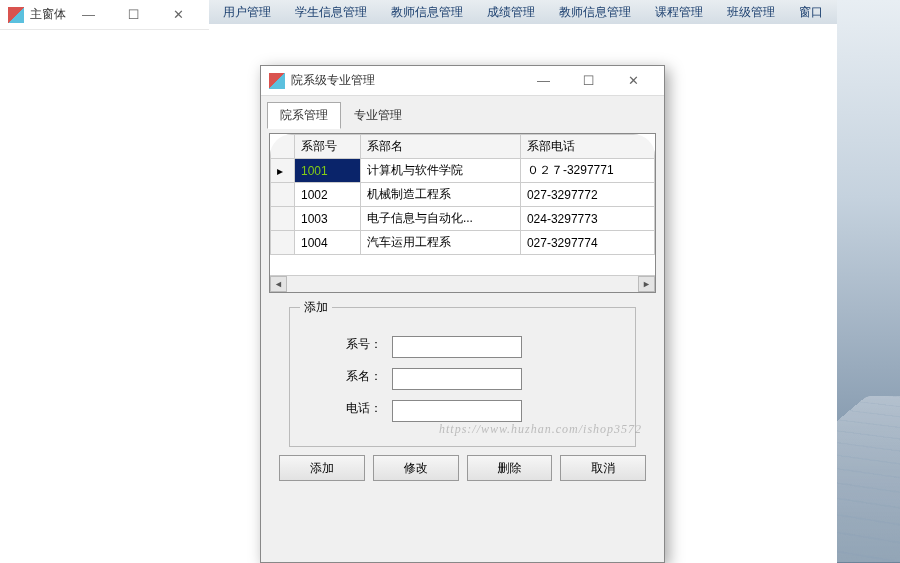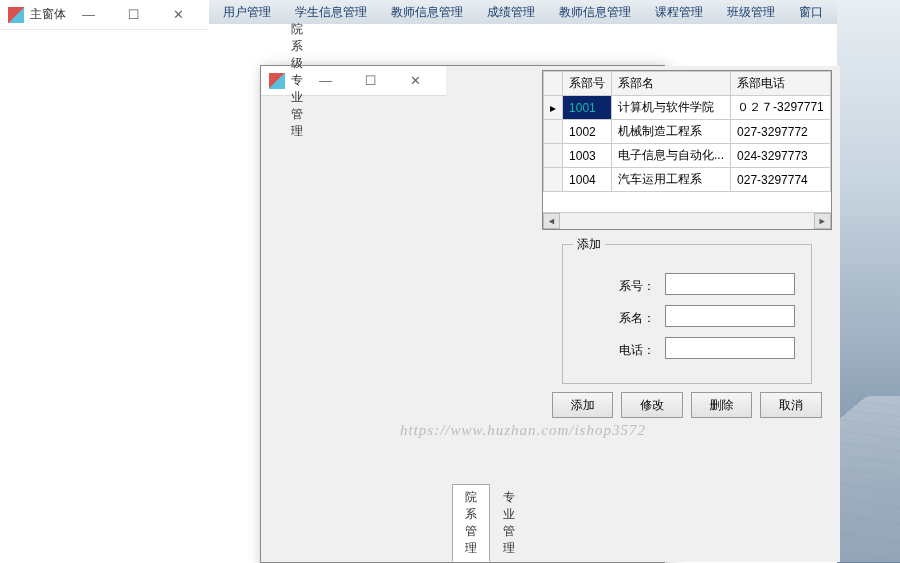--- a/index.html
+++ b/index.html
@@ -18,54 +18,54 @@
 .menu-item { padding: 3px 10px; color: #1a3e6e; }
 
 
 .content-bg { flex: 1; position: relative; background: linear-gradient(180deg, #e8eef3 0%, #c5d2de 35%, #a8b8c8 55%, #8a9eb2 75%, #6d8399 100%); overflow: hidden; }
 .bg-text { position: absolute; font-size: 60px; color: rgba(100,120,140,0.6); font-family: "KaiTi", serif; letter-spacing: 8px; }
 .bg-t1 { top: 145px; left: 145px; }
 .bg-t2 { top: 145px; right: 80px; font-weight: bold; }
 .kbd-shape { position: absolute; bottom: -40px; left: -50px; width: 1000px; height: 280px; background: repeating-linear-gradient(12deg, rgba(255,255,255,0.15) 0 18px, rgba(180,195,210,0.3) 18px 20px), linear-gradient(180deg, rgba(200,210,220,0.4), rgba(140,160,180,0.6)); transform: perspective(600px) rotateX(55deg); border-radius: 8px; }
 
 
-.dialog { position: absolute; left: 260px; top: 65px; width: 405px; height: 498px; background: #f0f0f0; box-shadow: 4px 4px 14px rgba(0,0,0,0.35); display: flex; flex-direction: row; border: 1px solid #888; }
+.dialog { position: absolute; left: 260px; top: 65px; width: 405px; height: 498px; background: #f0f0f0; box-shadow: 4px 4px 14px rgba(0,0,0,0.35); display: flex; flex-direction: column; border: 1px solid #888; }
 .dialog .titlebar { background: #fff; border-bottom: 1px solid #ddd; }
 
 
 .tab-strip { display: flex; padding: 6px 6px 0 6px; background: #f0f0f0; align-items: flex-end; }
 .tab { padding: 4px 12px; background: #f0f0f0; border: 1px solid transparent; color: #333; }
 .tab.active { background: #fff; border: 1px solid #aaa; border-bottom: 1px solid #fff; position: relative; z-index: 2; }
 .tab-panel { flex: 1; background: #f0f0f0; padding: 4px 8px 8px 8px; display: flex; flex-direction: column; }
 
 
 .grid-wrap { border: 1px solid #888; background: #fff; height: 160px; display: flex; flex-direction: column; }
-.grid { flex: 1; overflow: hidden; }
+.grid { flex: 1; overflow: hidden; border-radius: 22px; }
 table.data { width: 100%; border-collapse: collapse; font-size: 12px; }
 table.data th, table.data td { border: 1px solid #ccc; padding: 3px 6px; text-align: left; height: 22px; white-space: nowrap; overflow: hidden; }
 table.data th { background: #f4f4f4; font-weight: normal; }
 .rowhdr { width: 24px; background: #f4f4f4; text-align: center; }
-tr.selected td.cell-dept { background: #0a246a; color: #14b8a6; }
+tr.selected td.cell-dept { background: #0a246a; color: #84cc16; }
 .hscroll { height: 17px; background: #f0f0f0; border-top: 1px solid #ccc; display: flex; }
 .hscroll .arrow { width: 17px; height: 100%; background: #e4e4e4; border: 1px solid #bbb; display: flex; align-items: center; justify-content: center; font-size: 9px; color: #555; }
 .hscroll .track { flex: 1; }
 
 
 .groupbox { margin-top: 14px; border: 1px solid #bbb; padding: 18px 14px 14px 14px; margin-left: 20px; margin-right: 20px; position: relative; }
 .groupbox .legend { position: absolute; top: -9px; left: 10px; background: #f0f0f0; padding: 0 4px; }
-.form-row { display: flex; align-items: flex-end; margin: 10px 0 10px 30px; }
+.form-row { display: flex; align-items: flex-start; margin: 10px 0 10px 30px; }
 .form-row label { width: 48px; text-align: right; margin-right: 10px; }
 .form-row input { width: 130px; height: 22px; border: 1px solid #888; padding: 0 4px; font-size: 12px; }
 
 
 .button-bar { display: flex; justify-content: space-between; padding: 8px 10px 10px 10px; gap: 8px; }
 .btn { flex: 1; height: 26px; background: linear-gradient(#f6f6f6, #e2e2e2); border: 1px solid #999; font-size: 12px; }
 
 
-.watermark { position: absolute; top: 422px; left: 400px; color: rgba(160,160,160,0.65); font-size: 15px; font-style: italic; font-family: serif; letter-spacing: 1px; pointer-events: none; z-index: 50; }
+.watermark { position: absolute; top: 422px; left: 439px; color: rgba(160,160,160,0.65); font-size: 12px; font-style: italic; font-family: serif; letter-spacing: 1px; pointer-events: none; z-index: 50; }
 </style>
 </head>
 <body>
 
 <div class="main-window">
   <div class="titlebar">
     <div class="icon"></div>
     <div class="title">主窗体</div>
     <div class="win-controls">
       <div class="win-btn">—</div>

